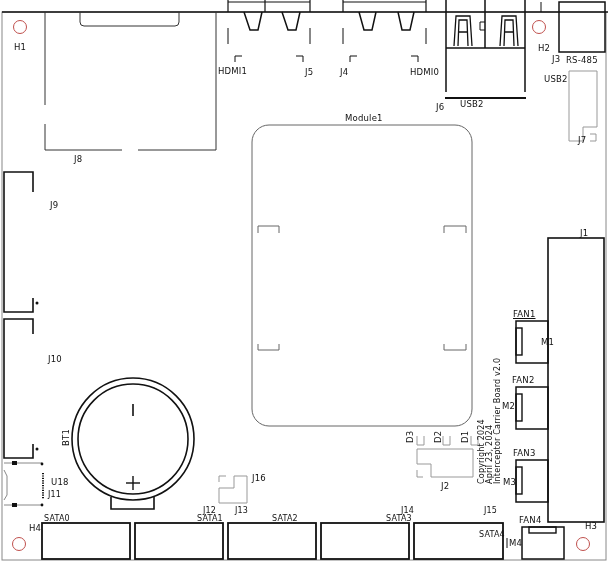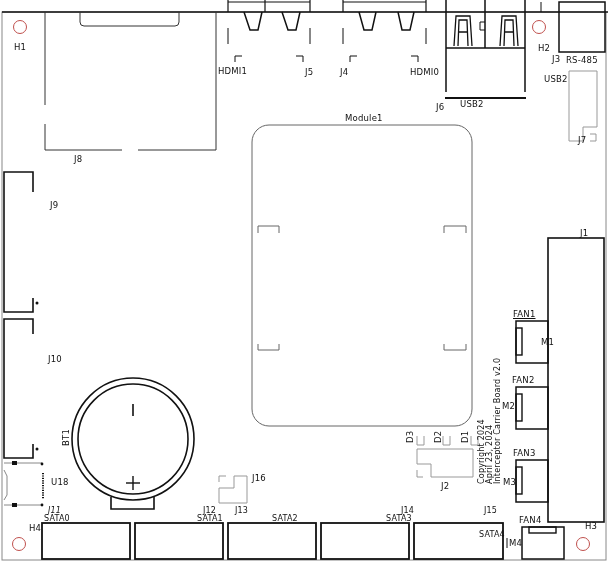--- a/index.html
+++ b/index.html
@@ -144,21 +144,21 @@
 
   <div class="lbl" style="left:513px;top:310px;text-decoration:underline;">FAN1</div>
   <div class="lbl" style="left:502px;top:338px;margin-left:39px;">M1</div>
   <div class="lbl" style="left:512px;top:376px;">FAN2</div>
   <div class="lbl" style="left:502px;top:402px;">M2</div>
   <div class="lbl" style="left:513px;top:449px;">FAN3</div>
   <div class="lbl" style="left:503px;top:478px;">M3</div>
   <div class="lbl" style="left:519px;top:516px;">FAN4</div>
   <div class="lbl" style="left:509px;top:539px;">M4</div>
 
-  <div class="lbl sata" style="left:48px;top:507px;font-style:italic;">J11</div>
+  <div class="lbl sata" style="left:48px;top:491px;">J11</div>
   <div class="lbl sata" style="left:44px;top:515px;">SATA0</div>
   <div class="lbl sata" style="left:203px;top:507px;">J12</div>
   <div class="lbl sata" style="left:197px;top:515px;">SATA1</div>
   <div class="lbl sata" style="left:235px;top:507px;">J13</div>
   <div class="lbl sata" style="left:228px;top:515px;margin-left:44px;">SATA2</div>
   <div class="lbl sata" style="left:391px;top:507px;padding-left:10px;">J14</div>
   <div class="lbl sata" style="left:386px;top:515px;">SATA3</div>
   <div class="lbl sata" style="left:484px;top:507px;">J15</div>
   <div class="lbl sata" style="left:479px;top:509px;margin-top:22px;">SATA4</div>
 

